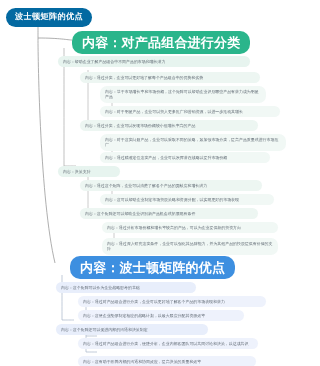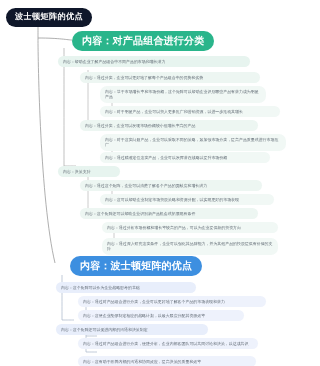--- a/index.html
+++ b/index.html
@@ -20,32 +20,32 @@
     width: 300px; height: 366px;
     pointer-events: none;
   }
   .node {
     position: absolute;
     white-space: nowrap;
     line-height: 1.18;
   }
   
   .root {
-    background: #0f172a;
+    background: #0369a1;
     color: #ffffff;
     font-size: 8.2px;
     font-weight: bold;
     letter-spacing: .3px;
     padding: 4px 9px 5px 9px;
     border-radius: 11px;
   }
   
   .branch {
     color: #ffffff;
-    font-size: 10px;
+    font-size: 13px;
     font-weight: bold;
     letter-spacing: .2px;
     padding: 3.5px 10px 4.5px 10px;
     border-radius: 10px;
   }
   .branch.green { background: #2ab58b; }
   .branch.blue  { background: #3d8fe0; }
 
   
   .chip {

